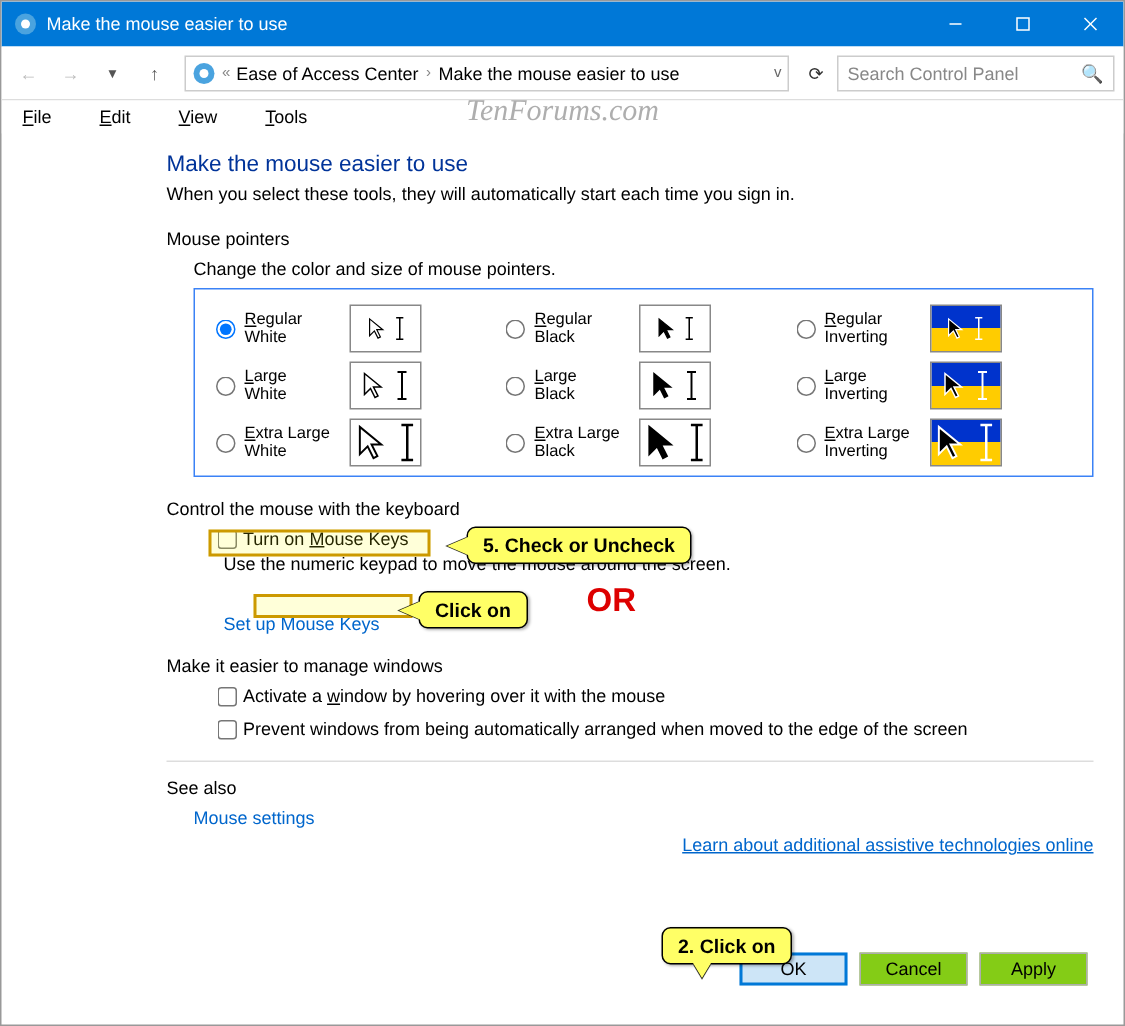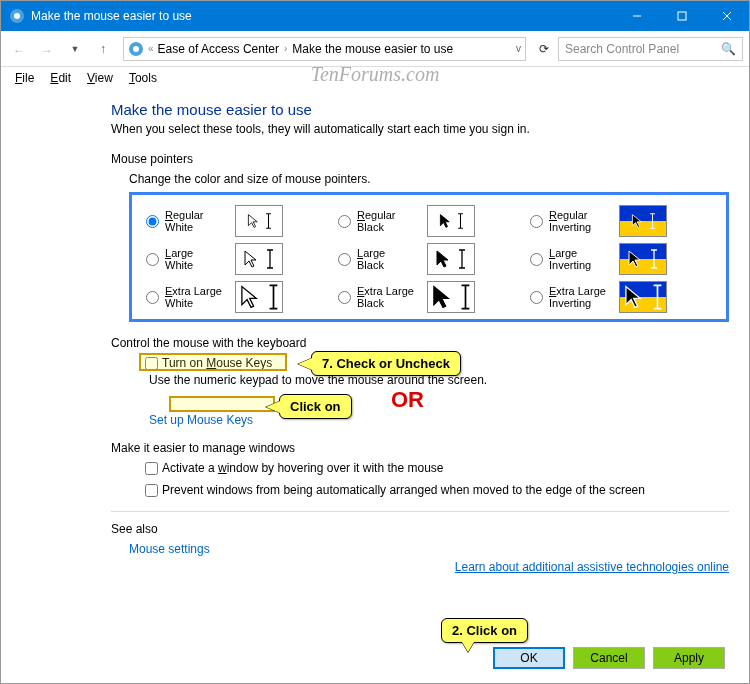--- a/index.html
+++ b/index.html
@@ -14,47 +14,47 @@
 .navbar { height: 36px; display: flex; align-items: center; padding: 0 6px; border-bottom: 1px solid #ddd; gap: 4px; background:#fff;}
 .navbtn { width: 24px; height: 24px; display: flex; align-items: center; justify-content: center; color: #555; }
 .navbtn.disabled { color: #bbb; }
 .breadcrumb { flex: 1; display: flex; align-items: center; height: 24px; border: 1px solid #ccc; padding: 0 4px; margin: 0 4px; font-size: 12px; }
 .breadcrumb .sep { margin: 0 5px; color: #888; font-size:10px;}
 .breadcrumb .ddarrow { margin-left: auto; color:#666; font-size:10px;}
 .refresh { width:20px; text-align:center; color:#333; }
 .searchbox { width: 185px; height: 24px; border: 1px solid #ccc; display: flex; align-items: center; padding: 0 6px; color: #888; }
 .searchbox .sicon { margin-left: auto; }
 
-.menubar { height: 22px; display: flex; align-items: center; padding: 0 8px; gap: 4px; font-size: 12px; background:#fff;}
+.menubar { height: 22px; display: flex; align-items: center; padding: 0 8px; gap: 20px; font-size: 12px; background:#fff;}
 .menubar span { padding: 2px 6px; }
 .menubar u { text-decoration: underline; }
 
 .content { padding: 12px 20px 12px 110px; }
 .heading { color: #003399; font-size: 15px; margin-bottom: 4px; }
 .subhead { font-size: 12px; margin-bottom: 16px; }
 .sect-label { font-size: 12px; margin-bottom: 6px; }
 .indent { margin-left: 18px; }
 
-.pointer-box { border: 3px solid #3b82f6; padding: 10px 14px 6px; margin-bottom: 14px; }
+.pointer-box { border: 1px solid #3b82f6; padding: 10px 14px 6px; margin-bottom: 14px; }
 .pointer-grid { display: grid; grid-template-columns: repeat(3, 1fr); gap: 6px 10px; }
 .pcell { display: flex; align-items: center; gap: 6px; }
 .pcell input[type=radio] { margin: 0; }
 .plabel { font-size: 11px; width: 64px; line-height: 1.1; }
 .preview { width: 48px; height: 32px; border: 1px solid #888; display: flex; align-items: center; justify-content: center; gap: 2px; background:#fff;}
 .preview.inv { background: linear-gradient(to bottom, #0033cc 50%, #ffcc00 50%); }
 
 .checkbox-row { display: flex; align-items: center; gap: 4px; margin: 3px 0; font-size: 12px; padding-left: 16px; }
 .checkbox-row input { margin:0; width:13px; height:13px;}
 .helptext { font-size: 12px; margin: 3px 0 6px 20px; }
 .link { color: #0066cc; font-size: 12px; cursor: pointer; margin-top: 26px; }
 .link.u { text-decoration: underline; }
 
 hr.sep { border: none; border-top: 1px solid #ddd; margin: 14px 0 10px; }
 
-.button-row { position: absolute; bottom: 14px; right: 24px; display: flex; gap: 8px; }
+.button-row { position: absolute; bottom: 26px; right: 24px; display: flex; gap: 8px; }
 .btn { width: 72px; height: 22px; font-size: 12px; background: #84cc16; border: 1px solid #adadad; cursor: pointer; }
 .btn.focus { border: 2px solid #0078d7; background:#cde5f7;}
 
 .callout { position: absolute; background: #ffff66; border: 1px solid #000; font-weight: bold; font-size: 13px; padding: 4px 10px; border-radius: 6px; display:flex; align-items:center; box-shadow: 1px 1px 2px rgba(0,0,0,0.3);}
 .callout .tail { position:absolute; width:0; height:0; }
 .c1 { top: 350px; left: 310px; }
 .c1 .tail { left:-14px; top:6px; border-top:6px solid transparent; border-bottom:6px solid transparent; border-right:14px solid #ffff66; filter: drop-shadow(-1px 0 0 #000);}
 .c2 { top: 393px; left: 278px; }
 .c2 .tail { left:-14px; top:6px; border-top:6px solid transparent; border-bottom:6px solid transparent; border-right:14px solid #ffff66; filter: drop-shadow(-1px 0 0 #000);}
 .c3 { bottom: 40px; left: 440px; }
@@ -281,21 +281,21 @@
   <button class="btn focus"><span>OK</span></button>
   <button class="btn">Cancel</button>
   <button class="btn">Apply</button>
 </div>
 
 <div class="watermark">TenForums.com</div>
 <div class="hl-box hl1"></div>
 <div class="hl-box hl2"></div>
 <div class="callout c1">
     <span class="tail"></span>
-    <span>7. Check or Uncheck</span>
+    <span>5. Check or Uncheck</span>
   </div>
 <div class="callout c2">
     <span class="tail"></span>
     <span>Click on</span>
   </div>
 <div class="callout c3">
     <span class="tail"></span>
     <span>2. Click on</span>
   </div>
 <div class="ortxt">OR</div>

